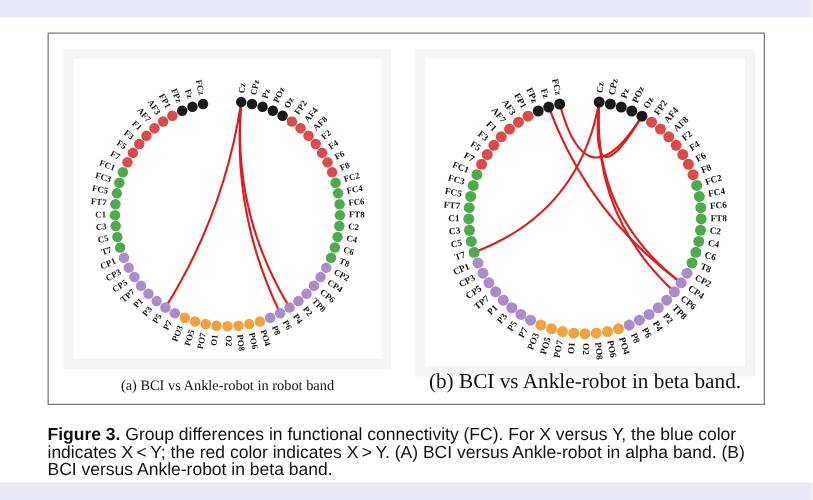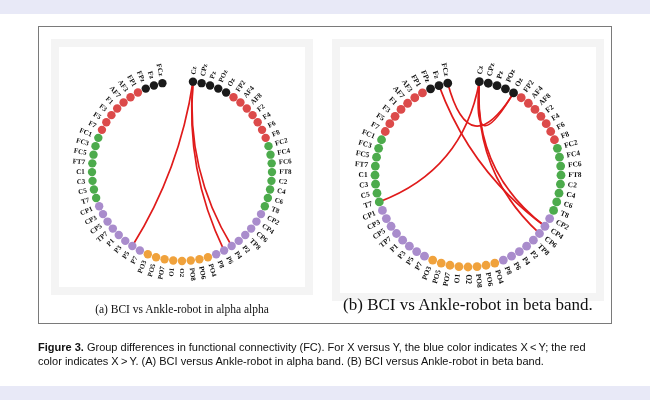--- a/index.html
+++ b/index.html
@@ -31,21 +31,21 @@
   .circle-svg{position:absolute;left:0;top:0;width:100%;height:100%;}
   .caption{
     position:absolute;bottom:8px;left:0;width:100%;text-align:center;
     font-size:11.5px;color:#111;font-family:"Liberation Serif", serif;
   }
   .panel-b .caption{font-size:17px;}
 
   .fig-caption{
     position:absolute;left:38px;top:340px;width:574px;
     font-family:"Liberation Sans", sans-serif;
-    font-size:11px;line-height:14px;color:#111;
+    font-size:14px;line-height:14px;color:#111;
   }
   .fig-caption b{font-weight:bold;}
   .lbl{font-family:"Liberation Serif", serif;font-weight:bold;}
 </style>
 </head>
 <body>
 
 <div class="band-top"></div>
 <div class="band-bottom"></div>
 
@@ -183,21 +183,21 @@
                 <circle cx="86.76439317422029" cy="41.61686581606945" r="4.2" fill="#1a1a1a"></circle>
                 <text x="83.8655446281579" y="35.026215081355005" font-size="7" fill="#111" class="lbl" dominant-baseline="middle" text-anchor="end" transform="rotate(426.258064516129 83.8655446281579 35.026215081355005)">FPz</text>
                 <circle cx="94.94762681369012" cy="38.483543346230704" r="4.2" fill="#1a1a1a"></circle>
                 <text x="92.70343695878533" y="31.64222681392917" font-size="7" fill="#111" class="lbl" dominant-baseline="middle" text-anchor="end" transform="rotate(431.83870967741933 92.70343695878533 31.64222681392917)">Fz</text>
                 <circle cx="103.39677971260335" cy="36.16086433505963" r="4.2" fill="#1a1a1a"></circle>
                 <text x="101.82852208961162" y="29.133733481864397" font-size="7" fill="#111" class="lbl" dominant-baseline="middle" text-anchor="end" transform="rotate(437.4193548387097 101.82852208961162 29.133733481864397)">FCz</text>
               </g>
             </svg>
         </div>
       </div>
-      <div class="caption">(a) BCI vs Ankle-robot in alpha alpha</div>
+      <div class="caption">(a) BCI vs Ankle-robot in robot band</div>
     </div>
 
     <div class="panel panel-b">
       <div class="plot-area">
         <div class="plot-inner">
           <svg class="circle-svg" id="svg-b" viewBox="0 0 256 246">
               <g>
                 <path d="M 139.33384893667872 34.693207897357055 Q 133.29549367879622 124.59749803232253 204.92437904325845 179.2650926413519" stroke="#e01b1b" stroke-width="1.7" fill="none"></path>
                 <path d="M 139.33384893667872 34.693207897357055 Q 132.96866133409415 125.03147332763255 199.4771732982237 186.49801422985223" stroke="#e01b1b" stroke-width="1.7" fill="none"></path>
                 <path d="M 139.33384893667872 34.693207897357055 Q 123.35687520624178 123.1350359520041 39.28073783401754 154.89072463604475" stroke="#e01b1b" stroke-width="1.7" fill="none"></path>

